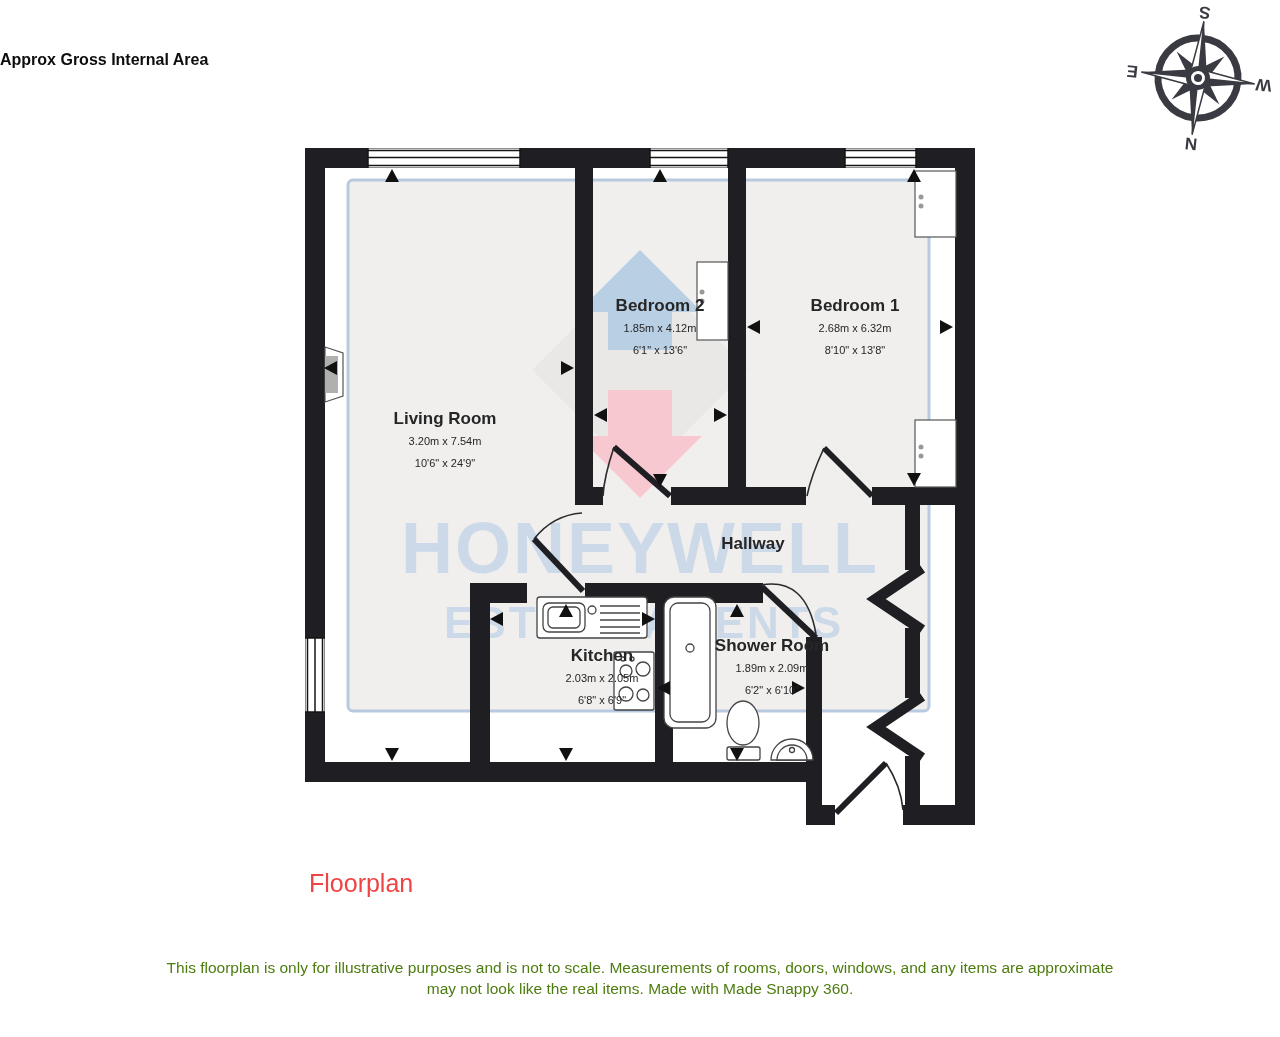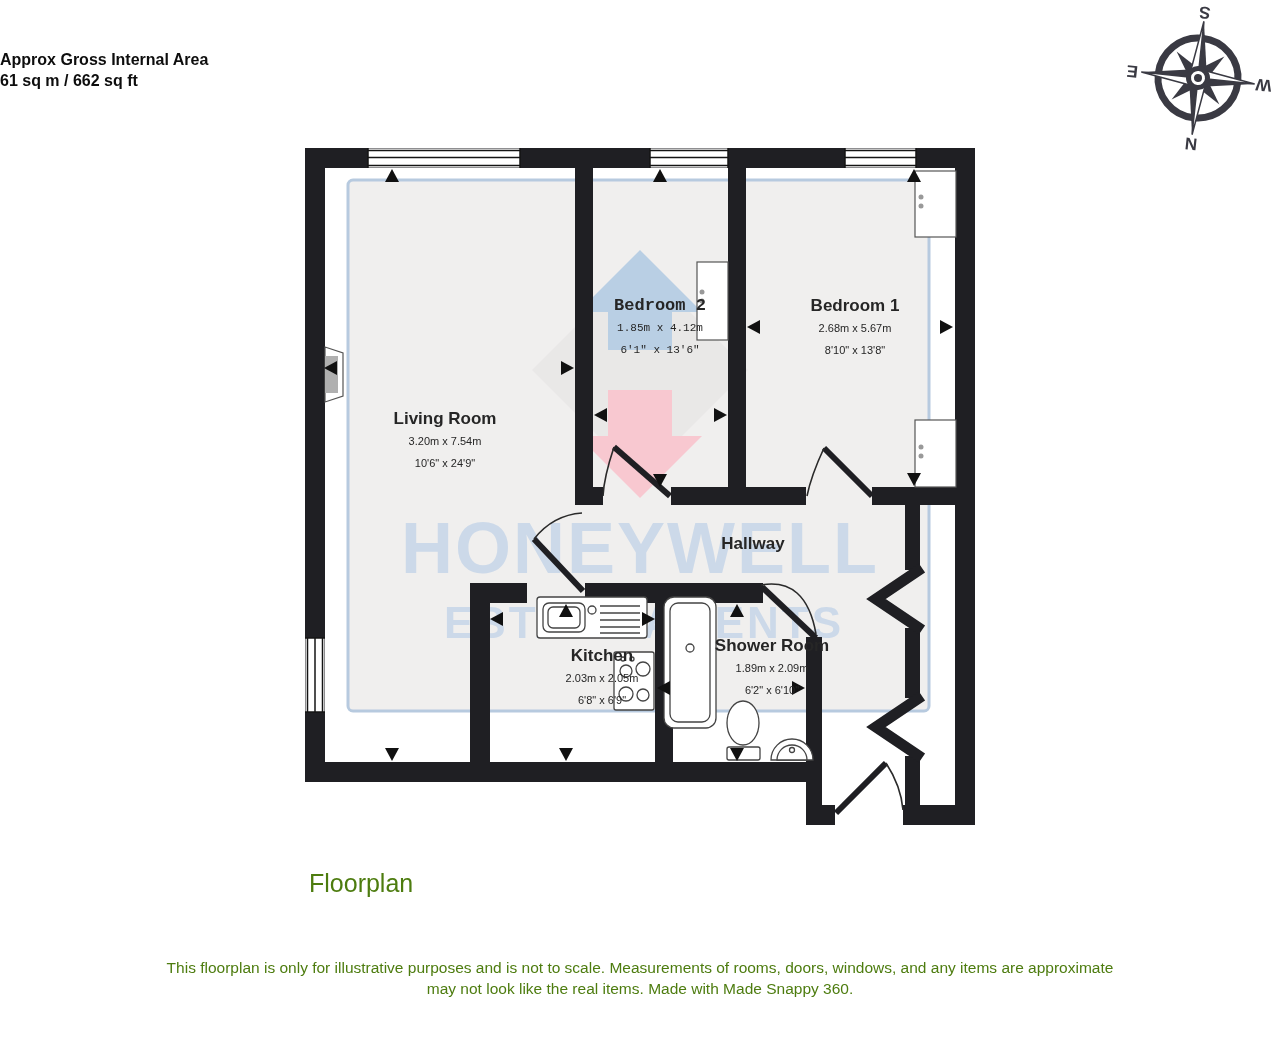--- a/index.html
+++ b/index.html
@@ -12,21 +12,21 @@
     position:absolute;left:0;top:49px;width:100%;text-align:left;
     font-weight:bold;font-size:16px;line-height:21px;color:#0d0d0d;z-index:2;
   }
   .room-label{
     position:absolute;transform:translateX(-50%);text-align:center;
     white-space:nowrap;color:#262626;line-height:22px;z-index:2;
   }
   .room-name{font-weight:bold;font-size:17px;}
   .room-dim{font-size:11px;}
   .caption{
-    position:absolute;left:309px;top:869px;font-size:25px;color:#4d7c0f;z-index:2;
+    position:absolute;left:309px;top:869px;font-size:25px;color:#ef4444;z-index:2;
   }
   .disclaimer{
     position:absolute;left:0;top:957px;width:100%;text-align:center;
     font-size:15.5px;line-height:21px;color:#4d7c0f;z-index:2;
   }
   svg text{font-family:"Liberation Sans", sans-serif;}
   .wm-brand{font-size:72px;font-weight:bold;letter-spacing:2px;}
   .wm-tagline{font-size:44px;font-weight:bold;letter-spacing:3px;}
   .compass-letter{font-size:17px;font-weight:bold;}
 </style>
@@ -256,38 +256,37 @@
       <text class="compass-letter" y="-66" text-anchor="middle" dominant-baseline="central" fill="#3a3a43">N</text>
       <text class="compass-letter" x="66" text-anchor="middle" dominant-baseline="central" fill="#3a3a43">E</text>
       <text class="compass-letter" y="66" text-anchor="middle" dominant-baseline="central" fill="#3a3a43">S</text>
       <text class="compass-letter" x="-66" text-anchor="middle" dominant-baseline="central" fill="#3a3a43">W</text>
     </g>
   </g>
 </svg>
 
 <div class="header">
   <div>Approx Gross Internal Area</div>
-  <div>61 sq m / 662 sq ft</div>
 </div>
 
 <div class="room-label" style="left:445px;top:408px;">
   <div class="room-name">Living Room</div>
   <div class="room-dim">3.20m x 7.54m</div>
   <div class="room-dim">10'6" x 24'9"</div>
 </div>
 
-<div class="room-label" style="left:660px;top:295px;font-family:Liberation Mono, monospace;">
+<div class="room-label" style="left:660px;top:295px;">
   <div class="room-name">Bedroom 2</div>
   <div class="room-dim">1.85m x 4.12m</div>
   <div class="room-dim">6'1" x 13'6"</div>
 </div>
 
 <div class="room-label" style="left:855px;top:295px;">
   <div class="room-name">Bedroom 1</div>
-  <div class="room-dim">2.68m x 5.67m</div>
+  <div class="room-dim">2.68m x 6.32m</div>
   <div class="room-dim">8'10" x 13'8"</div>
 </div>
 
 <div class="room-label" style="left:753px;top:533px;">
   <div class="room-name">Hallway</div>
 </div>
 
 <div class="room-label" style="left:566px;top:645px;margin-left:36px;">
   <div class="room-name">Kitchen</div>
   <div class="room-dim">2.03m x 2.05m</div>

